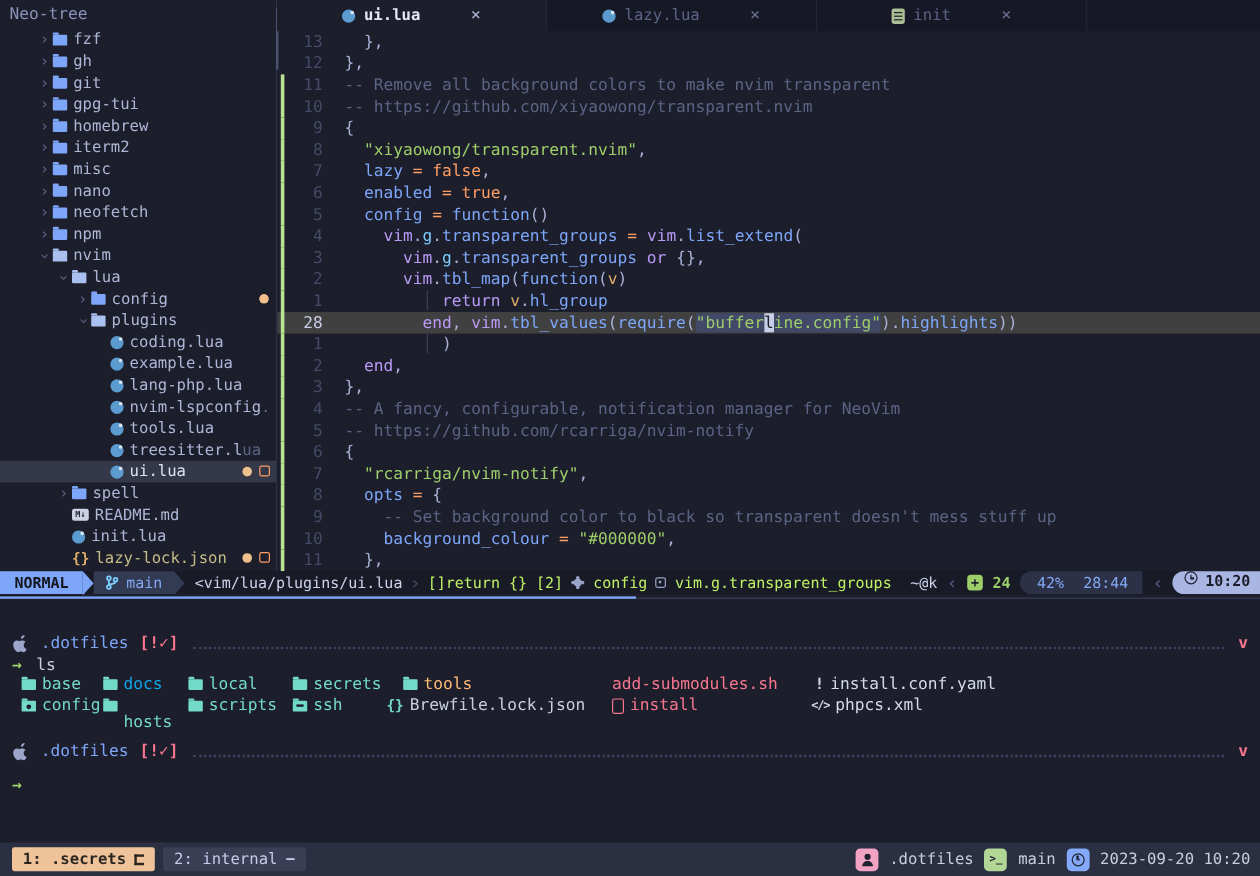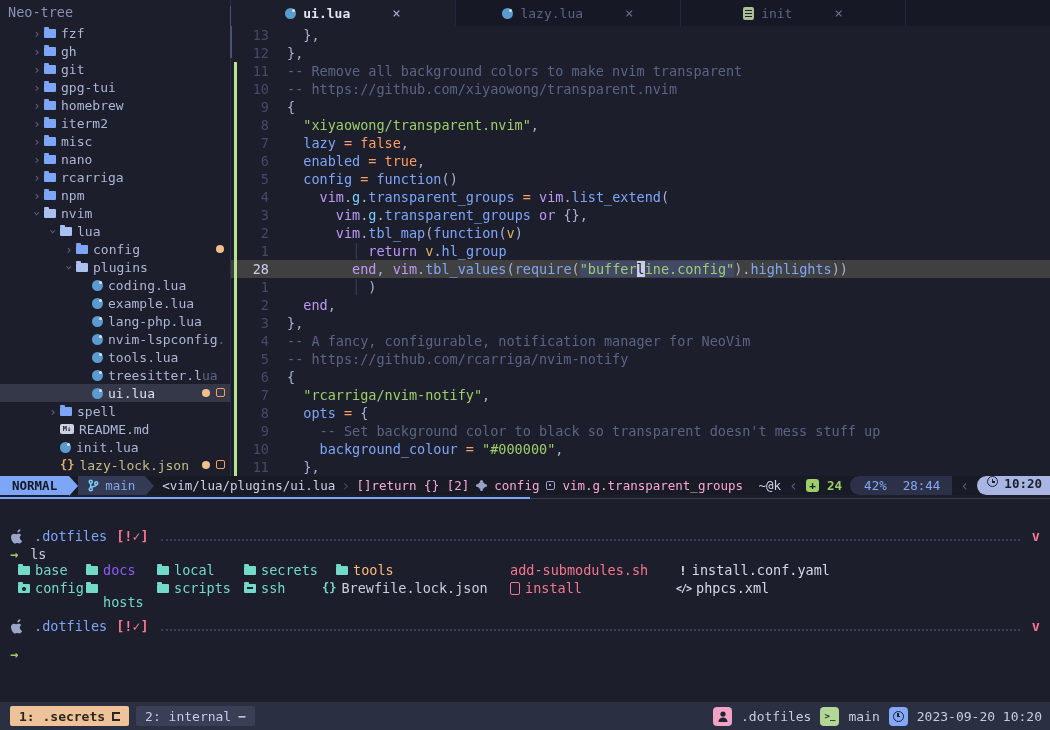--- a/index.html
+++ b/index.html
@@ -72,21 +72,21 @@
 
   
   .statusline { position:absolute; left:0; top:476px; width:1050px; height:19px; background:#181a26; display:flex; align-items:center; font-size:12.5px; color:#cdd2ea; }
   .sl-mode { height:19px; line-height:19px; padding:0 12px; background:#7da6f8; color:#15161f; font-weight:bold; }
   .pl-a { width:0; height:0; border-top:10px solid transparent; border-bottom:10px solid transparent; }
   .pl-a.blue { border-left:9px solid #7da6f8; }
   .pl-a.grey { border-left:9px solid #333a54; }
   .sl-branch { height:19px; display:flex; align-items:center; gap:6px; background:#333a54; padding:0 10px; color:#84a7f0; }
   .sl-path { margin-left:8px; color:#cdd2ea; }
   .crumb-sep { color:#454a66; font-size:15px; margin:0 6px; }
-  .crumbs { display:flex; align-items:center; gap:7px; color:#f9a8d4; }
+  .crumbs { display:flex; align-items:center; gap:7px; color:#bef264; }
   .gear { width:7px; height:7px; border-radius:50%; background:#9aa3c7; margin:0 2px;
      box-shadow:0 -4px 0 -2px #9aa3c7, 0 4px 0 -2px #9aa3c7, -4px 0 0 -2px #9aa3c7, 4px 0 0 -2px #9aa3c7; }
   .varbox { width:9px; height:9px; border:1.5px solid #9aa3c7; border-radius:2px; position:relative; }
   .varbox::before { content:""; position:absolute; left:2px; top:2px; width:2px; height:2px; background:#9aa3c7; }
   .sl-right { margin-left:auto; display:flex; align-items:center; gap:8px; }
   .lsep { color:#565f89; font-size:15px; }
   .pcount { width:13px; height:13px; background:#9ece6a; border-radius:3px; color:#1b1d2a; font-weight:bold; font-size:11px; line-height:13px; text-align:center; }
   .pnum { color:#9ece6a; font-weight:bold; }
   .locpill { height:19px; display:flex; align-items:center; gap:16px; background:#2d3147; color:#82aaf7; padding:0 12px 0 14px; border-radius:10px 0 0 10px; }
   .timepill { height:19px; display:flex; align-items:flex-start; gap:6px; background:#a9b6e4; color:#1b1d2a; font-weight:bold; padding:0 8px 0 10px; border-radius:10px 0 0 10px; }
@@ -128,21 +128,21 @@
     <div class="nt-title">Neo-tree</div>
     <div>
         <div class="nt-row" style="padding-left: 30px;"><span class="chev">›</span><span class="ico folder fc"></span><span class="nt-label">fzf</span></div>
         <div class="nt-row" style="padding-left: 30px;"><span class="chev">›</span><span class="ico folder fc"></span><span class="nt-label">gh</span></div>
         <div class="nt-row" style="padding-left: 30px;"><span class="chev">›</span><span class="ico folder fc"></span><span class="nt-label">git</span></div>
         <div class="nt-row" style="padding-left: 30px;"><span class="chev">›</span><span class="ico folder fc"></span><span class="nt-label">gpg-tui</span></div>
         <div class="nt-row" style="padding-left: 30px;"><span class="chev">›</span><span class="ico folder fc"></span><span class="nt-label">homebrew</span></div>
         <div class="nt-row" style="padding-left: 30px;"><span class="chev">›</span><span class="ico folder fc"></span><span class="nt-label">iterm2</span></div>
         <div class="nt-row" style="padding-left: 30px;"><span class="chev">›</span><span class="ico folder fc"></span><span class="nt-label">misc</span></div>
         <div class="nt-row" style="padding-left: 30px;"><span class="chev">›</span><span class="ico folder fc"></span><span class="nt-label">nano</span></div>
-        <div class="nt-row" style="padding-left: 30px;"><span class="chev">›</span><span class="ico folder fc"></span><span class="nt-label">rcarriga</span></div>
+        <div class="nt-row" style="padding-left: 30px;"><span class="chev">›</span><span class="ico folder fc"></span><span class="nt-label">neofetch</span></div>
         <div class="nt-row" style="padding-left: 30px;"><span class="chev">›</span><span class="ico folder fc"></span><span class="nt-label">npm</span></div>
         <div class="nt-row" style="padding-left: 30px;"><span class="chev open">›</span><span class="ico folder fo"></span><span class="nt-label">nvim</span></div>
         <div class="nt-row" style="padding-left: 46px;"><span class="chev open">›</span><span class="ico folder fo"></span><span class="nt-label">lua</span></div>
         <div class="nt-row" style="padding-left: 62px;"><span class="chev">›</span><span class="ico folder fc"></span><span class="nt-label">config</span><span class="badge-dot" style="right: 6px;"></span></div>
         <div class="nt-row" style="padding-left: 62px;"><span class="chev open">›</span><span class="ico folder fo"></span><span class="nt-label">plugins</span></div>
         <div class="nt-row" style="padding-left: 78px;"><span class="nt-spacer"></span><span class="ico lua"></span><span class="nt-label">coding.lua</span></div>
         <div class="nt-row" style="padding-left: 78px;"><span class="nt-spacer"></span><span class="ico lua"></span><span class="nt-label">example.lua</span></div>
         <div class="nt-row" style="padding-left: 78px;"><span class="nt-spacer"></span><span class="ico lua"></span><span class="nt-label">lang-php.lua</span></div>
         <div class="nt-row" style="padding-left: 78px;"><span class="nt-spacer"></span><span class="ico lua"></span><span class="nt-label">nvim-lspconfig<span class="dimtail">.</span></span></div>
         <div class="nt-row" style="padding-left: 78px;"><span class="nt-spacer"></span><span class="ico lua"></span><span class="nt-label">tools.lua</span></div>
@@ -240,21 +240,21 @@
       </div>
       <div class="cmdline" style="top: 45px;">
         <span class="arrow">→</span>
         <span>ls</span>
       </div>
       <div class="cmdline" style="top: 145px;">
         <span class="arrow">→</span>
       </div>
       <div class="ls-out">
         <span class="ls-item" style="left: 18px; top: 0px;"><span class="ico folder" style="color: rgb(115, 218, 202);"></span><span style="color: rgb(115, 218, 202);">base</span></span>
-        <span class="ls-item" style="left: 86px; top: 0px;"><span class="ico folder" style="color: rgb(115, 218, 202);"></span><span style="color: #8b5cf6;">docs</span></span>
+        <span class="ls-item" style="left: 86px; top: 0px;"><span class="ico folder" style="color: rgb(115, 218, 202);"></span><span style="color: #0ea5e9;">docs</span></span>
         <span class="ls-item" style="left: 157px; top: 0px;"><span class="ico folder" style="color: rgb(115, 218, 202);"></span><span style="color: rgb(115, 218, 202);">local</span></span>
         <span class="ls-item" style="left: 244px; top: 0px;"><span class="ico folder" style="color: rgb(115, 218, 202);"></span><span style="color: rgb(115, 218, 202);">secrets</span></span>
         <span class="ls-item" style="left: 336px; top: 0px;"><span class="ico folder" style="color: rgb(115, 218, 202);"></span><span style="color: #fdba74;">tools</span></span>
         <span class="ls-item" style="left: 510px; top: 0px;"><span style="color: rgb(247, 118, 142);">add-submodules.sh</span></span>
         <span class="ls-item" style="left: 679px; top: 0px;"><span class="ico bang"></span><span style="color: rgb(213, 218, 232);">install.conf.yaml</span></span>
         <span class="ls-item" style="left: 18px; top: 18px;"><span class="ico folder-gear" style="color: rgb(115, 218, 202);"></span><span style="color: rgb(115, 218, 202);">config</span></span>
         <span class="ls-item" style="left: 86px; top: 18px;"><span class="ico folder" style="color: rgb(115, 218, 202);"></span><span style="color: rgb(115, 218, 202); margin-top: 28px;">hosts</span></span>
         <span class="ls-item" style="left: 157px; top: 18px;"><span class="ico folder" style="color: rgb(115, 218, 202);"></span><span style="color: rgb(115, 218, 202);">scripts</span></span>
         <span class="ls-item" style="left: 244px; top: 18px;"><span class="ico folder-ssh" style="color: rgb(115, 218, 202);"></span><span style="color: rgb(115, 218, 202);">ssh</span></span>
         <span class="ls-item" style="left: 322px; top: 18px;"><span class="ico braces-teal"></span><span style="color: rgb(201, 206, 222);">Brewfile.lock.json</span></span>

